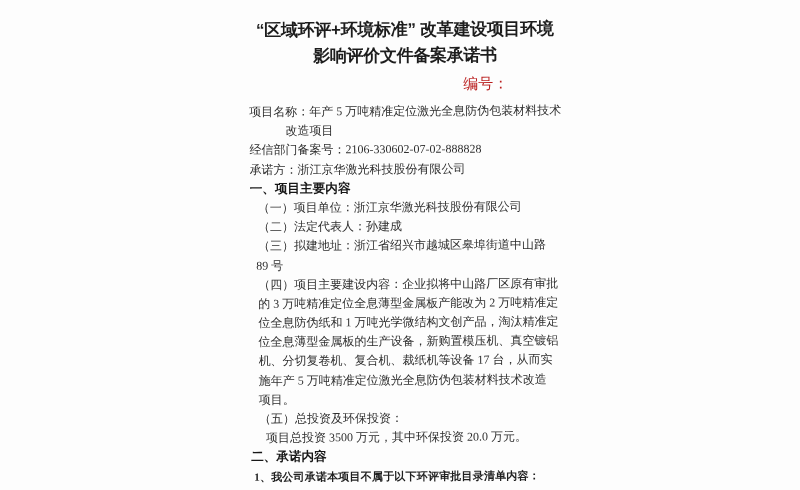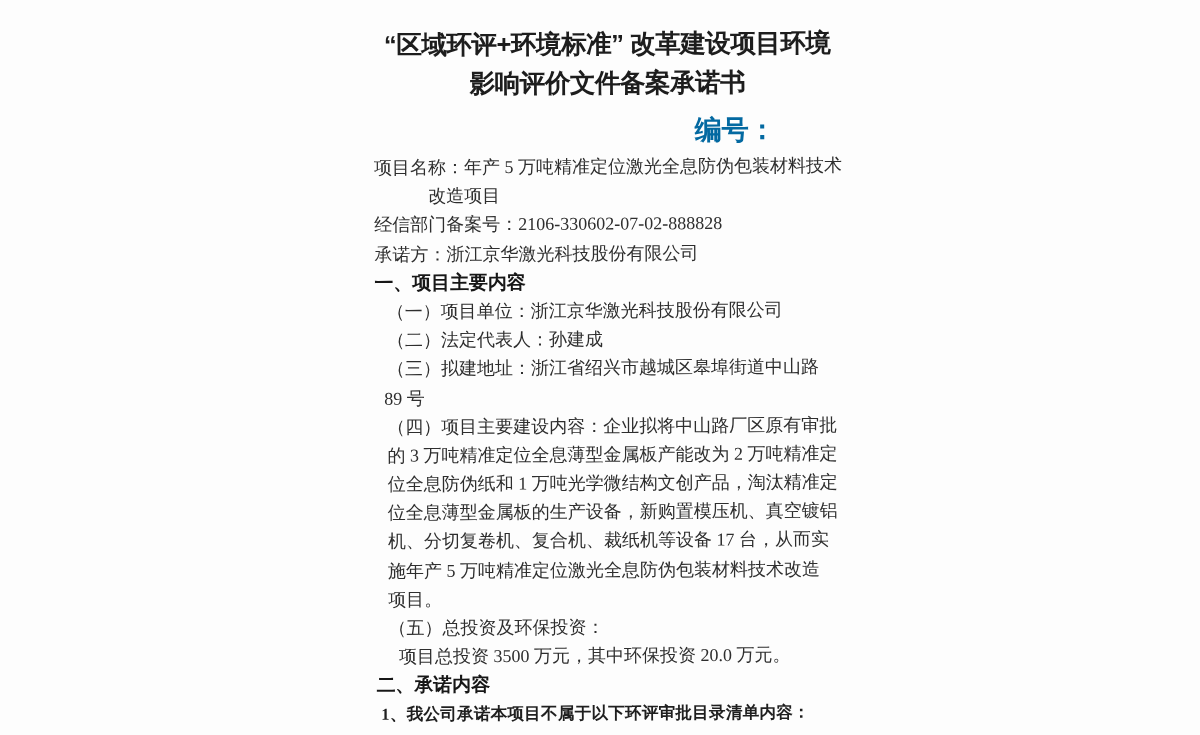--- a/index.html
+++ b/index.html
@@ -32,23 +32,23 @@
     font-weight: 700;
     font-size: 17px;
     line-height: 26px;
     letter-spacing: -0.3px;
     color: #1d1d1d;
     white-space: nowrap;
   }
   .serial {
     position: absolute;
     top: 75px; left: 214px;
-    font-size: 18px;
-    font-weight: 700;
-    color: #0369a1;
+    font-size: 15px;
+    font-weight: 400;
+    color: #b91c1c;
     white-space: nowrap;
   }
   .body-lines {
     position: absolute;
     top: 102px; left: 0;
     width: 100%;
     font-size: 12px;
     line-height: 19.2px;
     white-space: nowrap;
     color: #2e2e2e;

